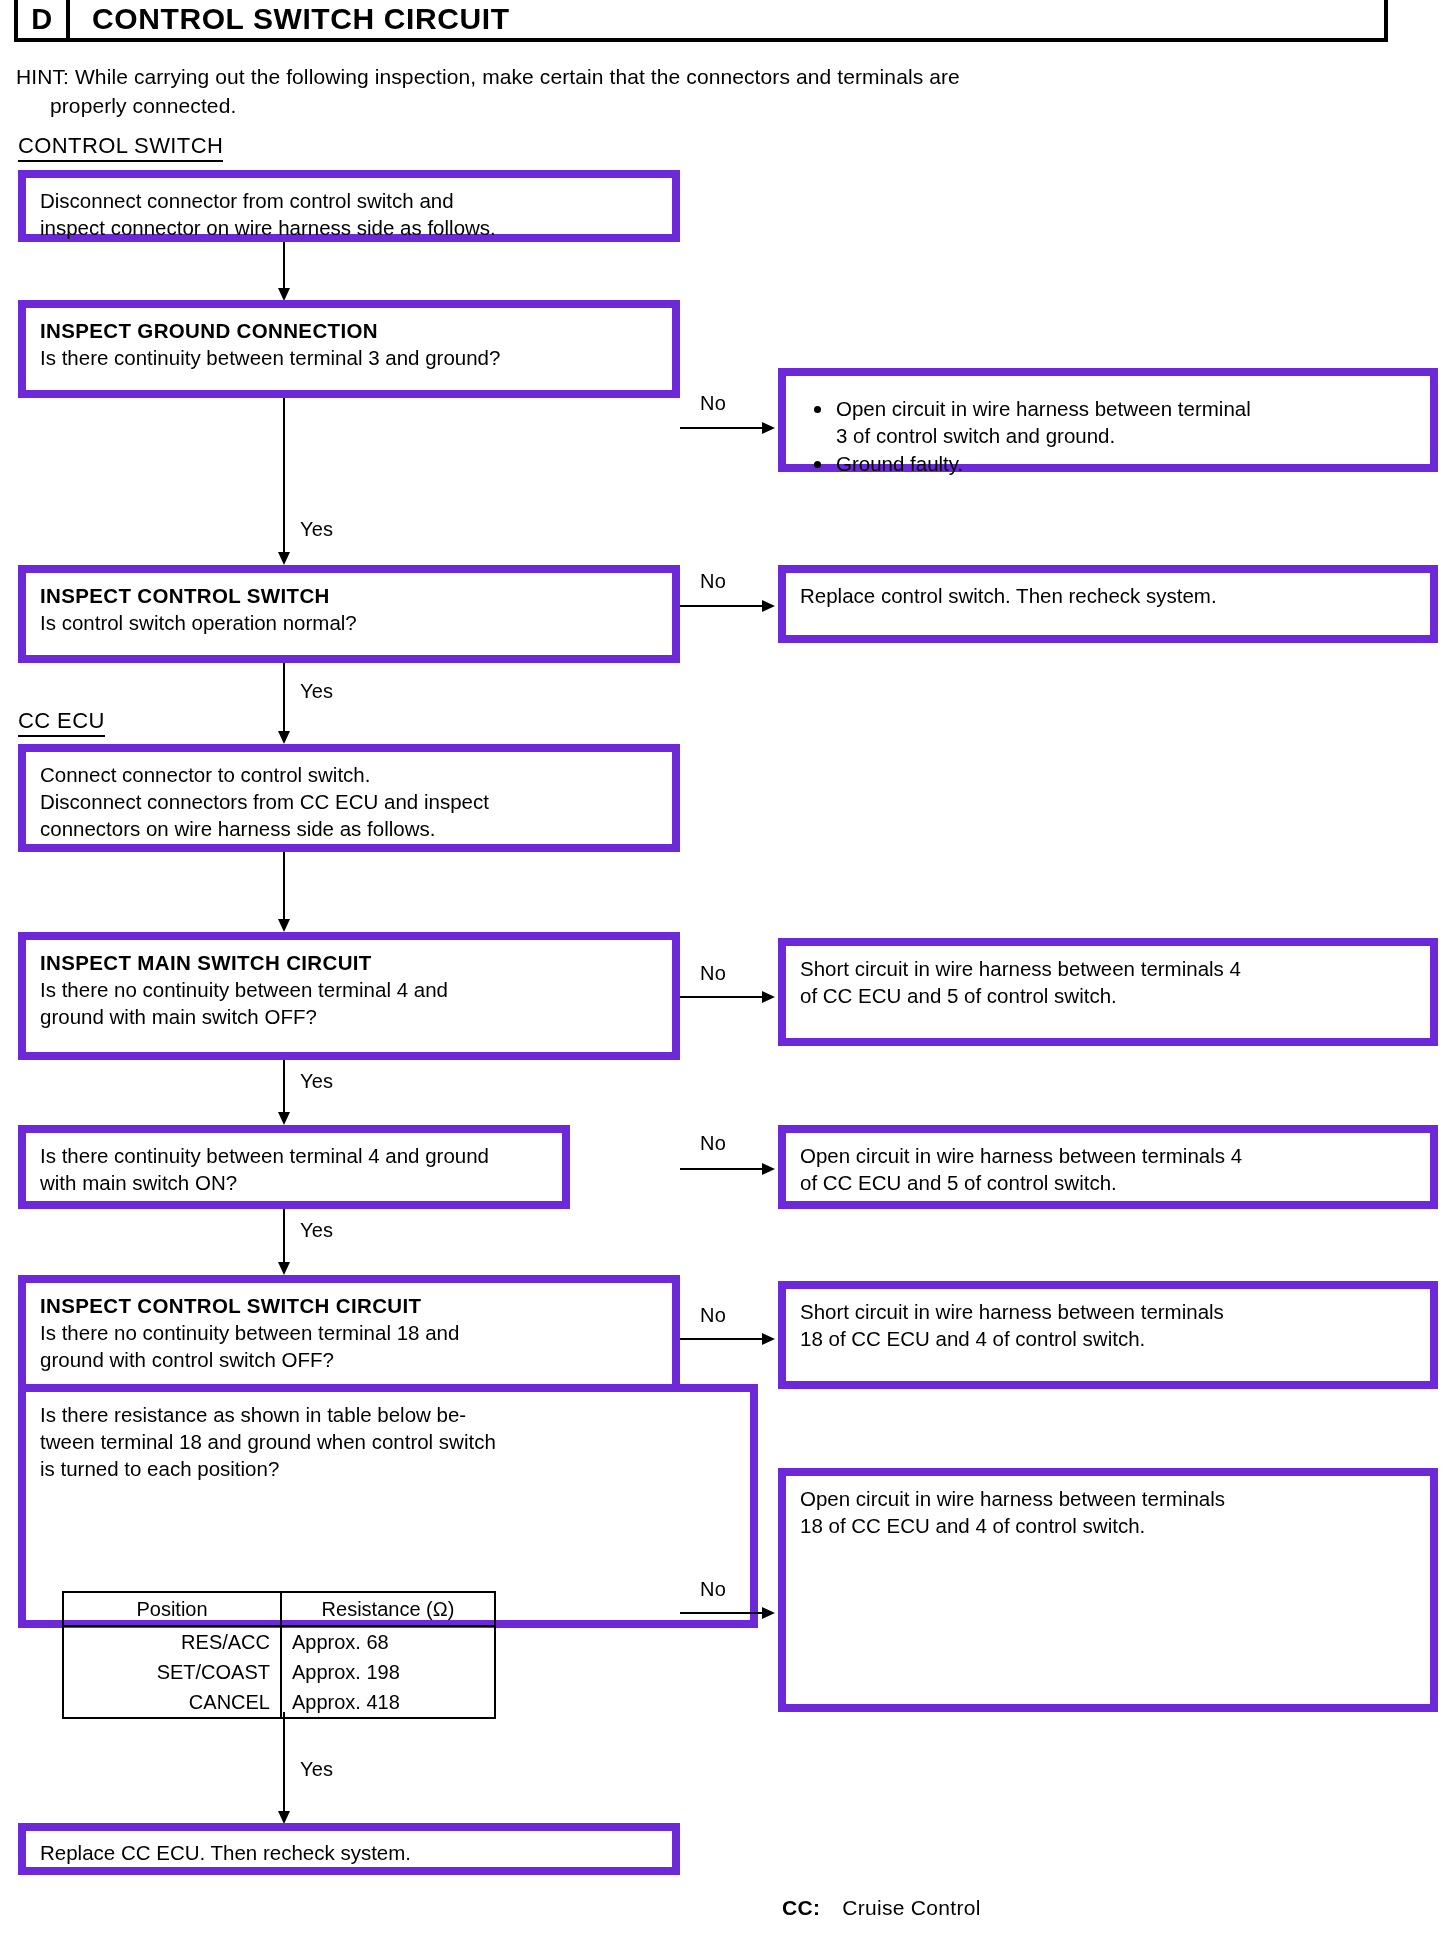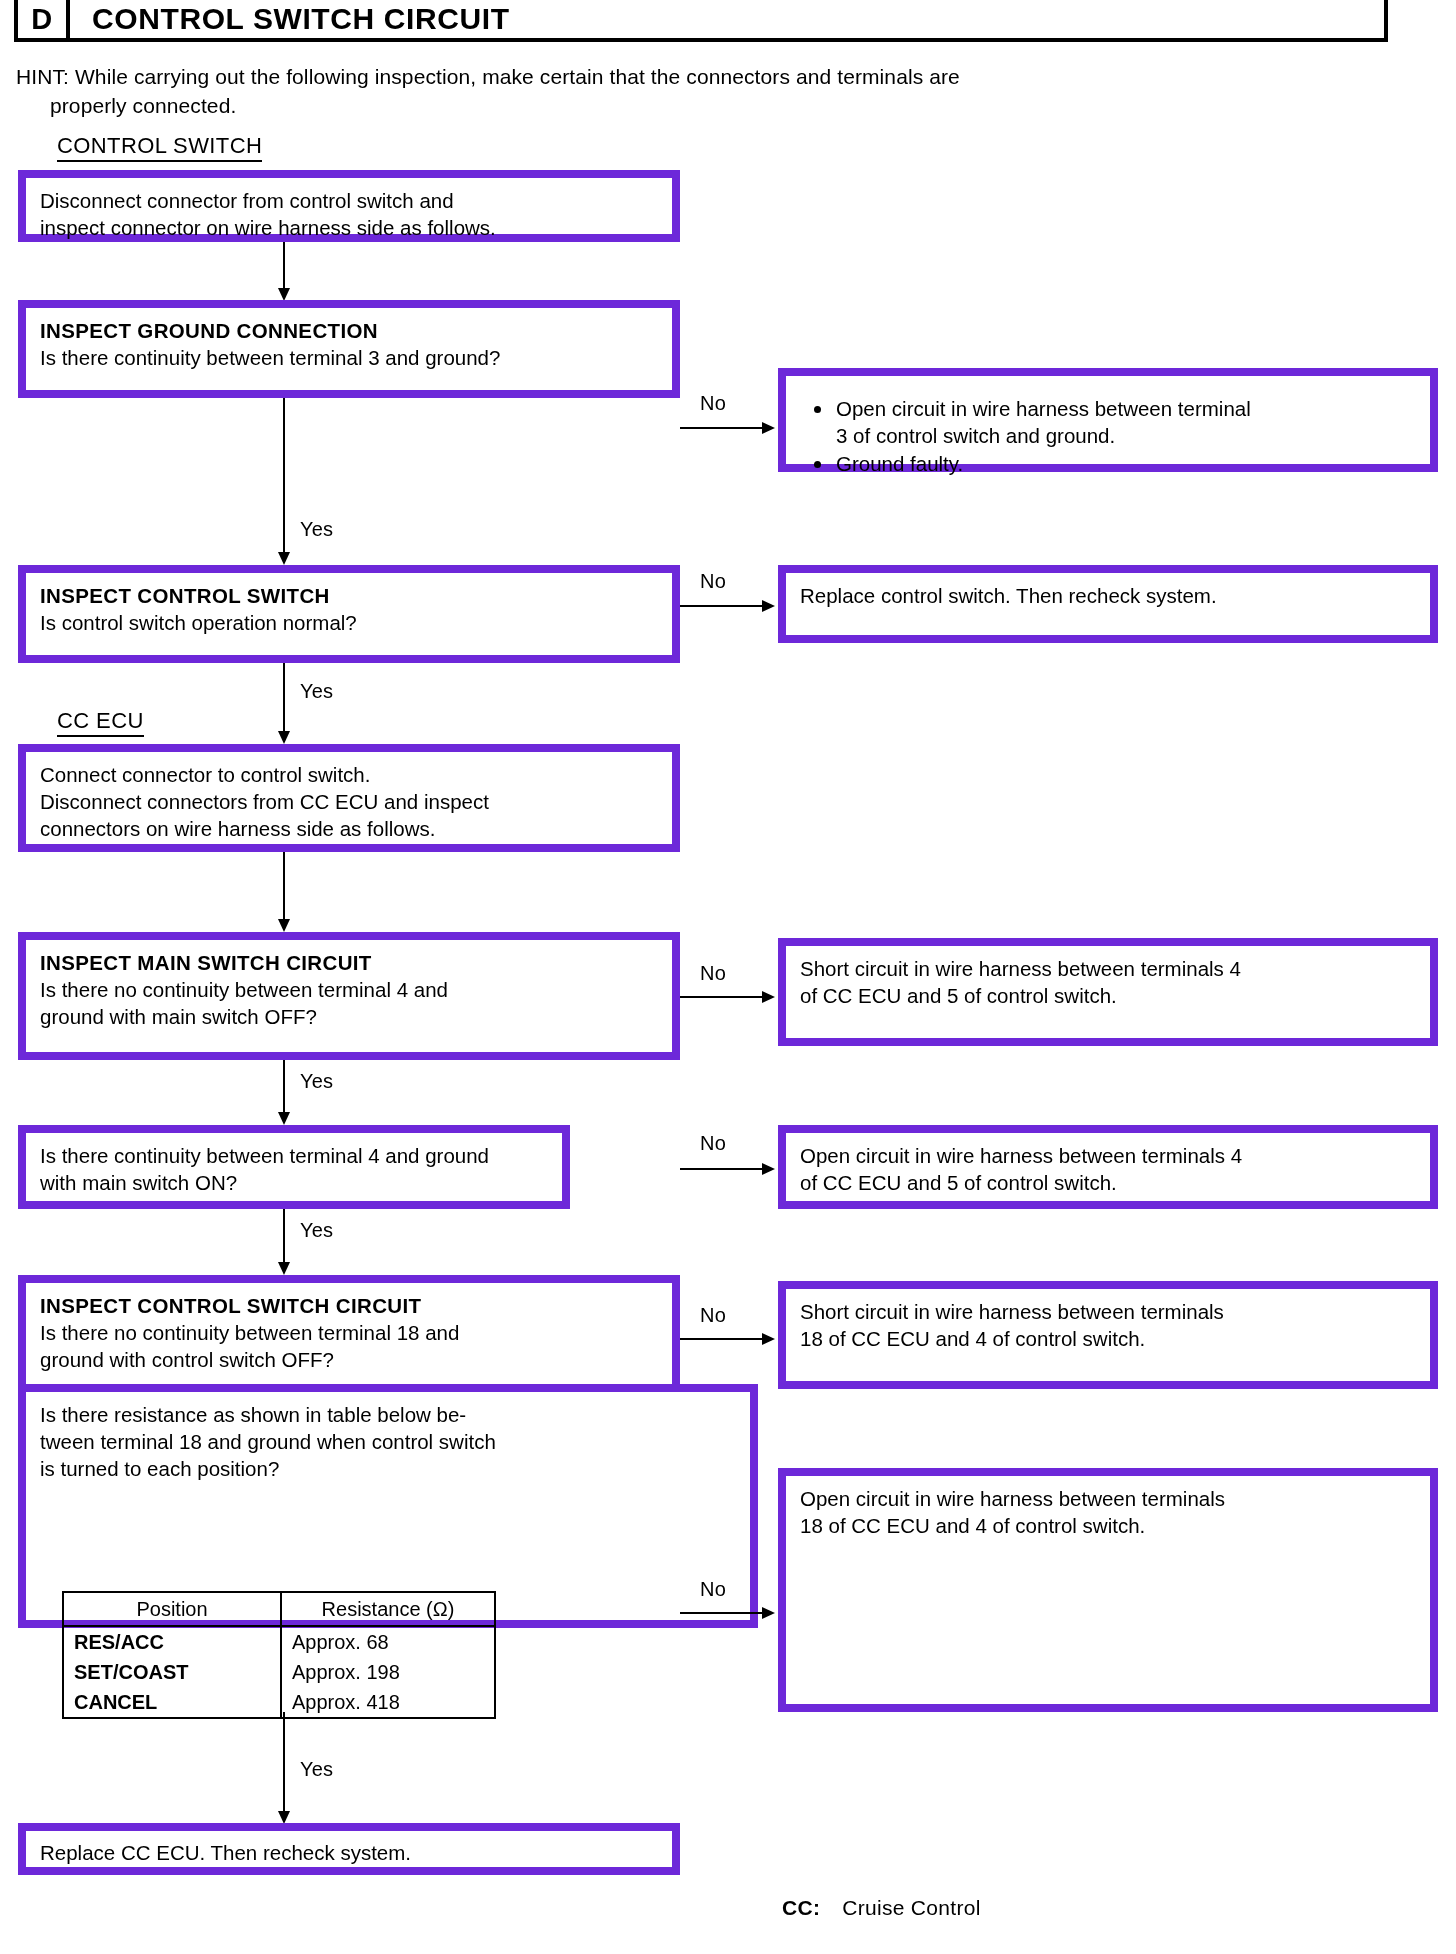--- a/index.html
+++ b/index.html
@@ -70,21 +70,20 @@
   .hint-l2 { display: block; margin-left: 34px; }
 
   
   .section-heading {
     position: absolute;
     font-size: 22px;
     letter-spacing: 0.4px;
     border-bottom: 2px solid #000;
     padding-bottom: 1px;
     display: inline-block;
-    margin-left: 39px;
   }
   #sec-control-switch { left: 18px; top: 133px; }
   #sec-cc-ecu { left: 18px; top: 708px; }
 
   
   .box {
     position: absolute;
     border: 8px solid #6d28d9;
     box-sizing: border-box;
     background: #fff;
@@ -159,21 +158,21 @@
     border-collapse: collapse;
     font-size: 20px;
   }
   .rtable td, .rtable th {
     border: 2px solid #000;
     padding: 2px 10px;
     font-weight: normal;
     line-height: 26px;
   }
   .rtable th { text-align: center; padding: 3px 10px; }
-  .rtable td.pos { text-align: left; width: 196px; font-weight: bold; }
+  .rtable td.pos { text-align: right; width: 196px; }
   .rtable td.res { text-align: left; width: 192px; }
   .rtable .nb { border-top: none; border-bottom: none; }
 
   
   .footer-note {
     position: absolute;
     left: 782px;
     top: 1896px;
     font-size: 21px;
     letter-spacing: 0.3px;

